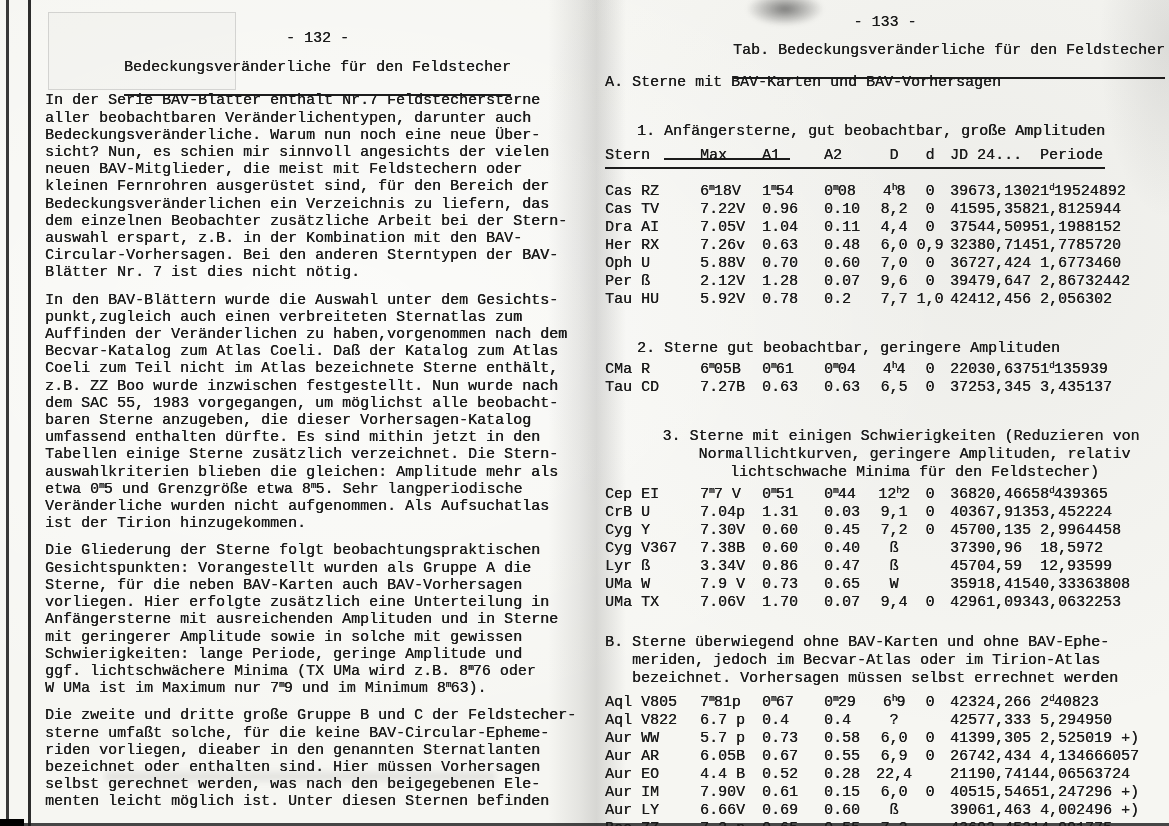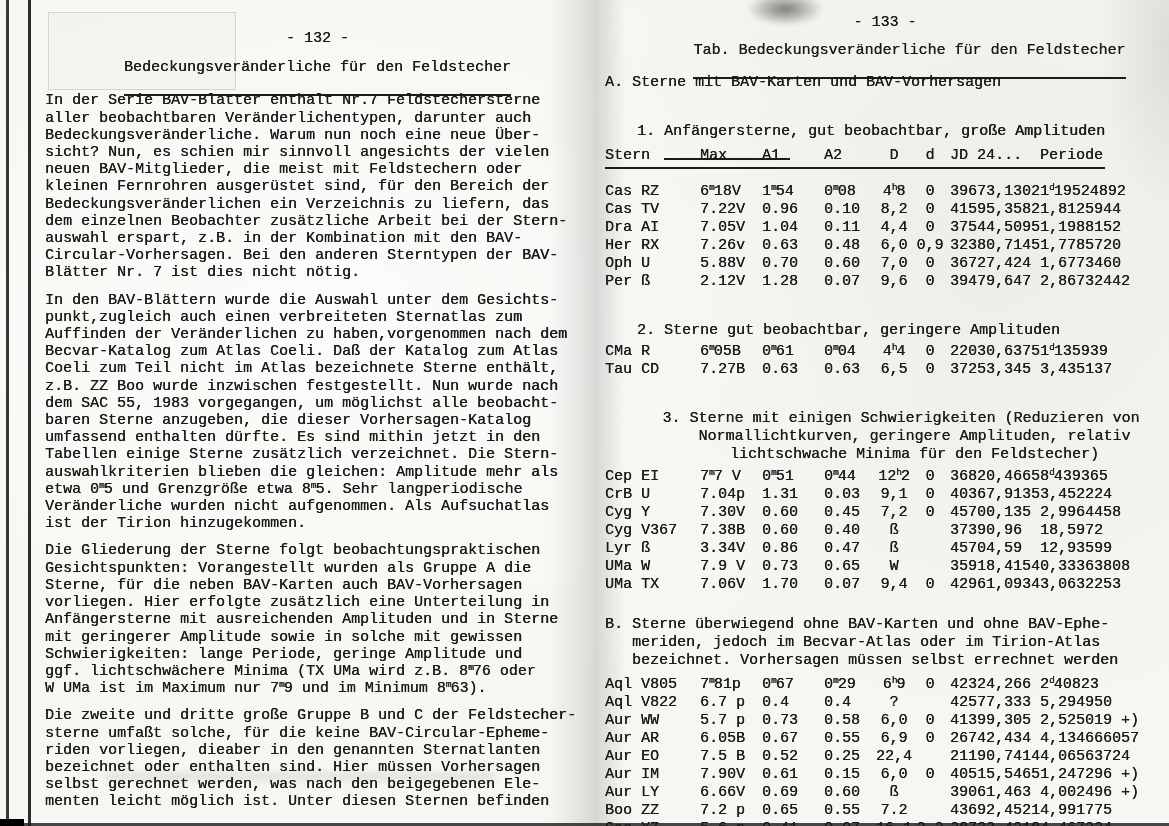--- a/index.html
+++ b/index.html
@@ -28,21 +28,21 @@
   .smudge-bl{position:absolute;left:105px;top:772px;width:390px;height:9px;
     background:rgba(110,110,110,0.14);filter:blur(3px);}
   .bleed-right{position:absolute;right:0;top:0;width:70px;height:220px;
     background:radial-gradient(ellipse at 100% 20%,rgba(120,120,120,0.18),rgba(0,0,0,0) 70%);}
   
   .page-left{position:absolute;left:45px;top:30px;width:545px;font-size:15px;line-height:17.2px;}
   .page-right{position:absolute;left:605px;top:14px;width:560px;font-size:15px;line-height:18px;}
   .pnum{text-align:center;margin-bottom:12px;}
   .page-right .pnum{margin-bottom:10px;}
   .ptitle{text-align:center;margin-bottom:16px;}
-  .page-right .ptitle{text-align:center;margin-left:49px;margin-bottom:14px;}
+  .page-right .ptitle{text-align:right;margin-left:49px;margin-bottom:14px;}
   .u{border-bottom:2px solid #1c1c1c;padding-bottom:18px;}
   .para{white-space:pre;margin-bottom:10px;}
   .rh{white-space:pre;}
   .headA{margin-bottom:4px;}
   .subh{margin-left:32px;margin-top:31px;}
   .sub1{margin-bottom:6px;}
   .sub2{margin-bottom:3px;}
   .sub3{margin-bottom:4px;white-space:pre;text-align:center;}
   .headB{margin-bottom:6px;white-space:pre;}
   
@@ -188,20 +188,30 @@
       <div class="tr">
           <span class="c c0">Per ß</span>
           <span class="c c1">2.12V</span>
           <span class="c c2">1.28</span>
           <span class="c c3">0.07</span>
           <span class="c c4">9,6</span>
           <span class="c c5">0</span>
           <span class="c c6">39479,647</span>
           <span class="c c7">2,86732442</span>
         </div>
+      <div class="tr">
+          <span class="c c0">Tau HU</span>
+          <span class="c c1">5.92V</span>
+          <span class="c c2">0.78</span>
+          <span class="c c3">0.2</span>
+          <span class="c c4">7,7</span>
+          <span class="c c5">1,0</span>
+          <span class="c c6">42412,456</span>
+          <span class="c c7">2,056302</span>
+        </div>
     </div>
 
     <div class="rh subh sub2">2. Sterne gut beobachtbar, geringere Amplituden</div>
     <div class="grp g1">
       <div class="tr">
           <span class="c c0">CMa R</span>
           <span class="c c1">6<sup>m</sup>05B</span>
           <span class="c c2">0<sup>m</sup>61</span>
           <span class="c c3">0<sup>m</sup>04</span>
           <span class="c c4">4<sup>h</sup>4</span>
@@ -336,23 +346,23 @@
           <span class="c c1">6.05B</span>
           <span class="c c2">0.67</span>
           <span class="c c3">0.55</span>
           <span class="c c4">6,9</span>
           <span class="c c5">0</span>
           <span class="c c6">26742,434</span>
           <span class="c c7">4,134666057</span>
         </div>
       <div class="tr">
           <span class="c c0">Aur EO</span>
-          <span class="c c1">7.5 B</span>
+          <span class="c c1">4.4 B</span>
           <span class="c c2">0.52</span>
-          <span class="c c3">0.25</span>
+          <span class="c c3">0.28</span>
           <span class="c c4">22,4</span>
           <span class="c c5"></span>
           <span class="c c6">21190,7414</span>
           <span class="c c7">4,06563724</span>
         </div>
       <div class="tr">
           <span class="c c0">Aur IM</span>
           <span class="c c1">7.90V</span>
           <span class="c c2">0.61</span>
           <span class="c c3">0.15</span>

